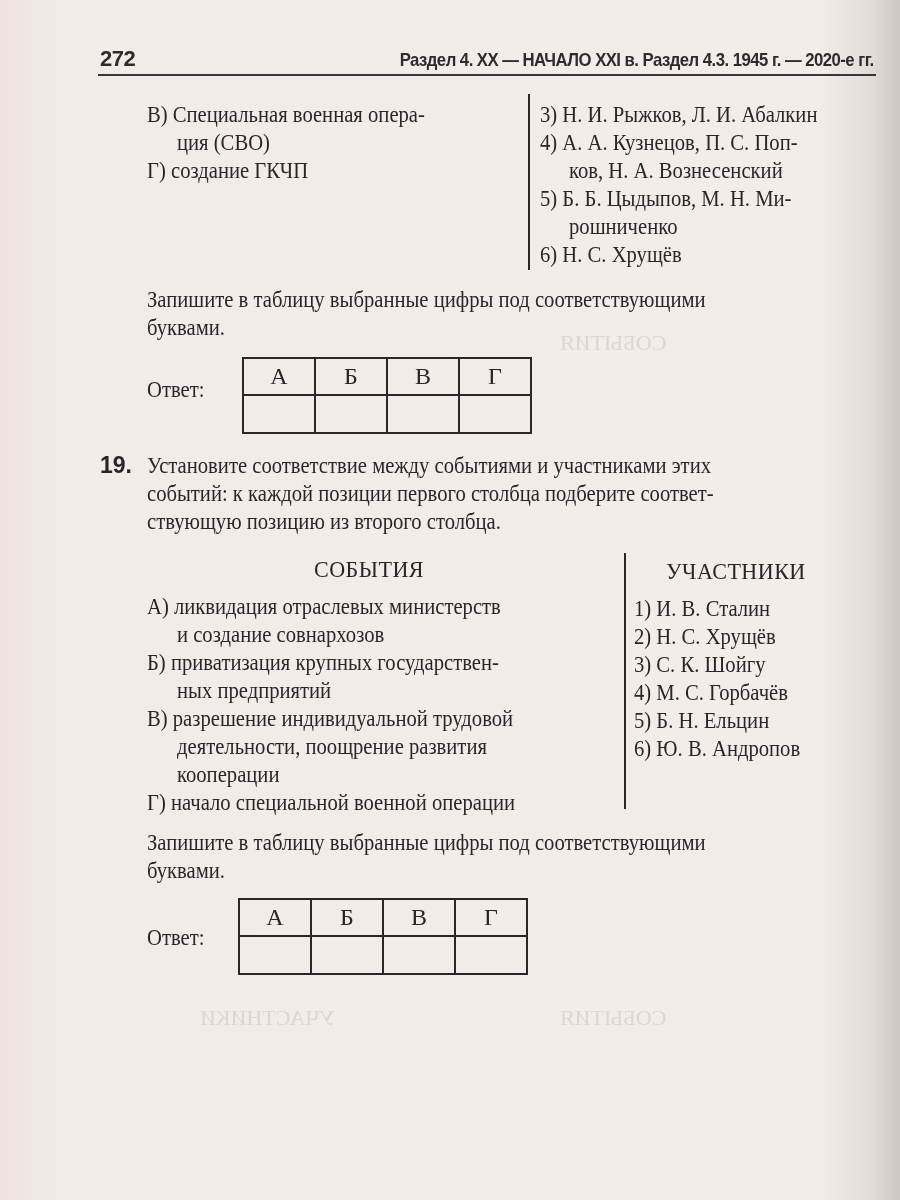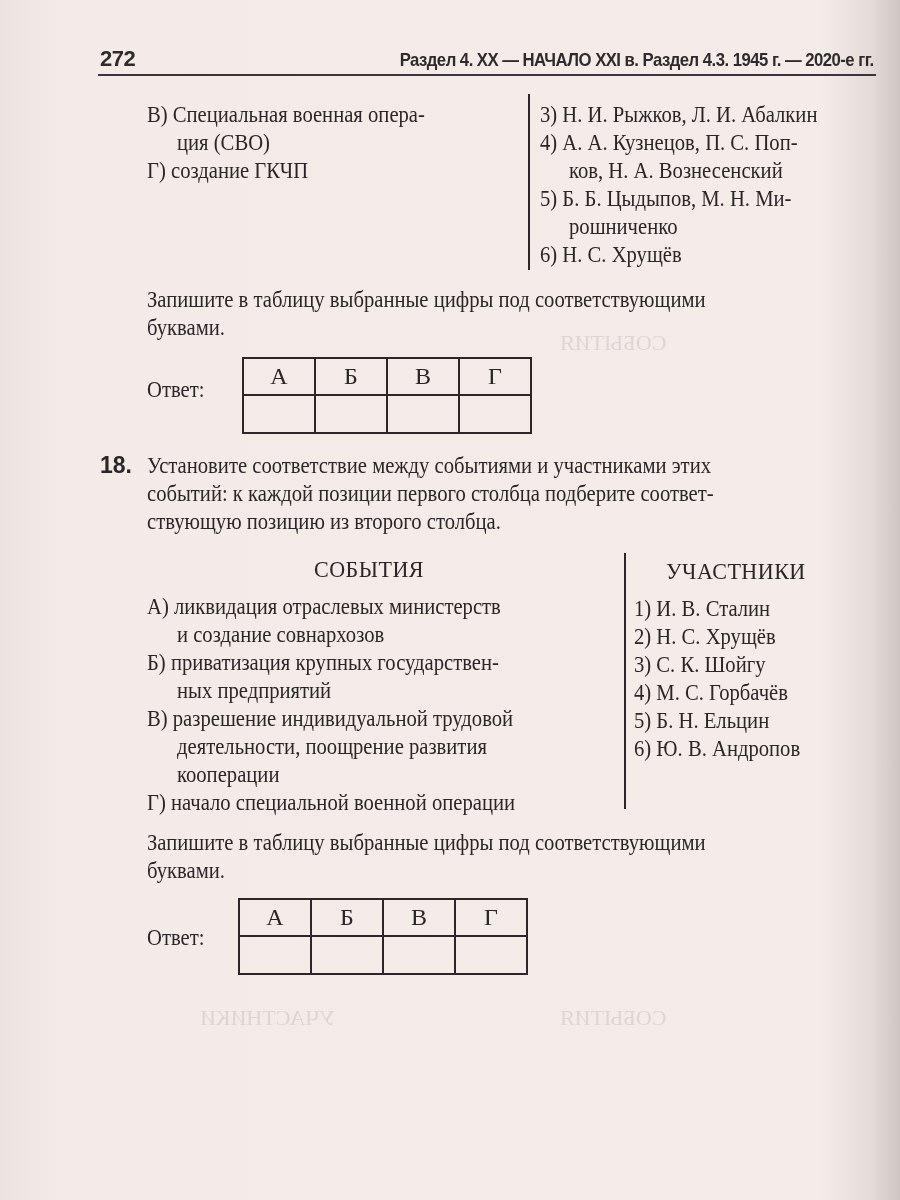--- a/index.html
+++ b/index.html
@@ -155,21 +155,21 @@
     </tr>
     <tr class="body">
       <td></td>
       <td></td>
       <td></td>
       <td></td>
     </tr>
   </tbody>
     </table>
 
-  <div class="num" style="left:100px; top:452px;">18.</div>
+  <div class="num" style="left:100px; top:452px;">19.</div>
   <div class="t condensed" style="left:147px; top:451px;">Установите соответствие между событиями и участниками этих</div>
   <div class="t condensed" style="left:147px; top:479px;">событий: к каждой позиции первого столбца подберите соответ-</div>
   <div class="t condensed" style="left:147px; top:507px;">ствующую позицию из второго столбца.</div>
 
   <div class="col-title" style="left:314px; top:556px;">СОБЫТИЯ</div>
   <div class="col-title" style="left:666px; top:558px;">УЧАСТНИКИ</div>
 
   <div class="vline" style="left:624px; top:553px; height:256px;"></div>
 
   <div class="t condensed" style="left:147px; top:592px;">А) ликвидация  отраслевых  министерств</div>

